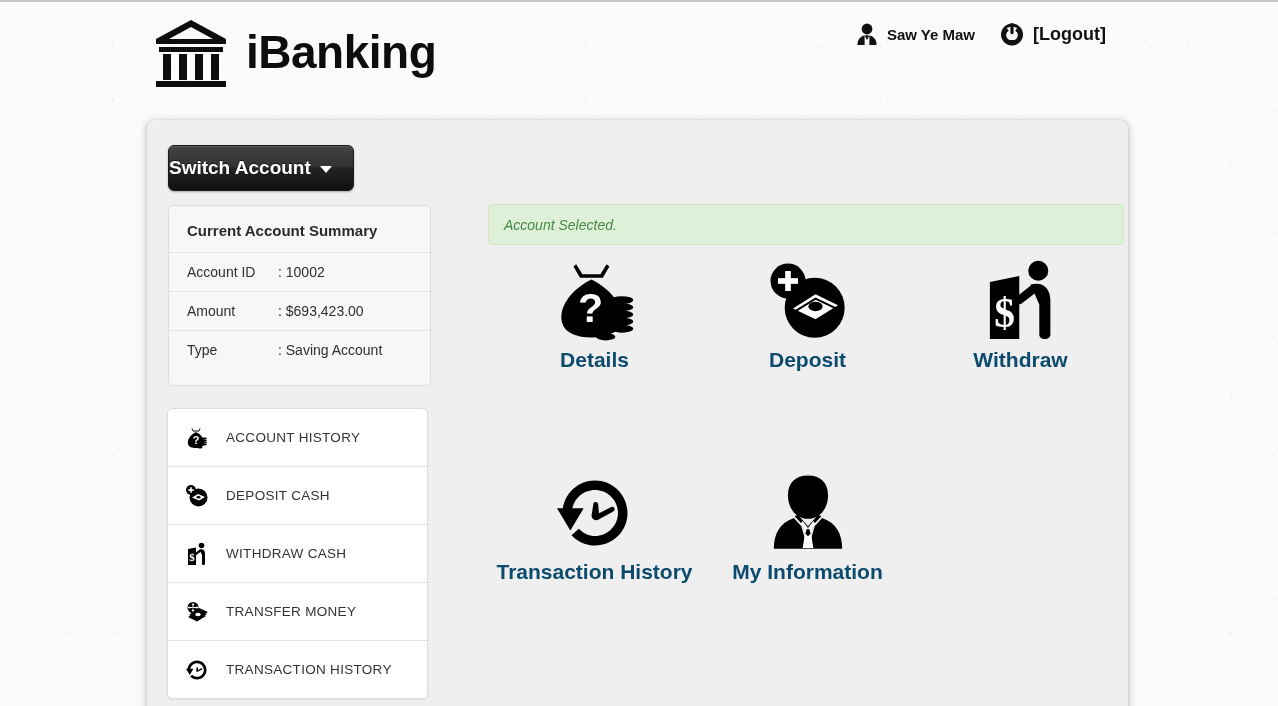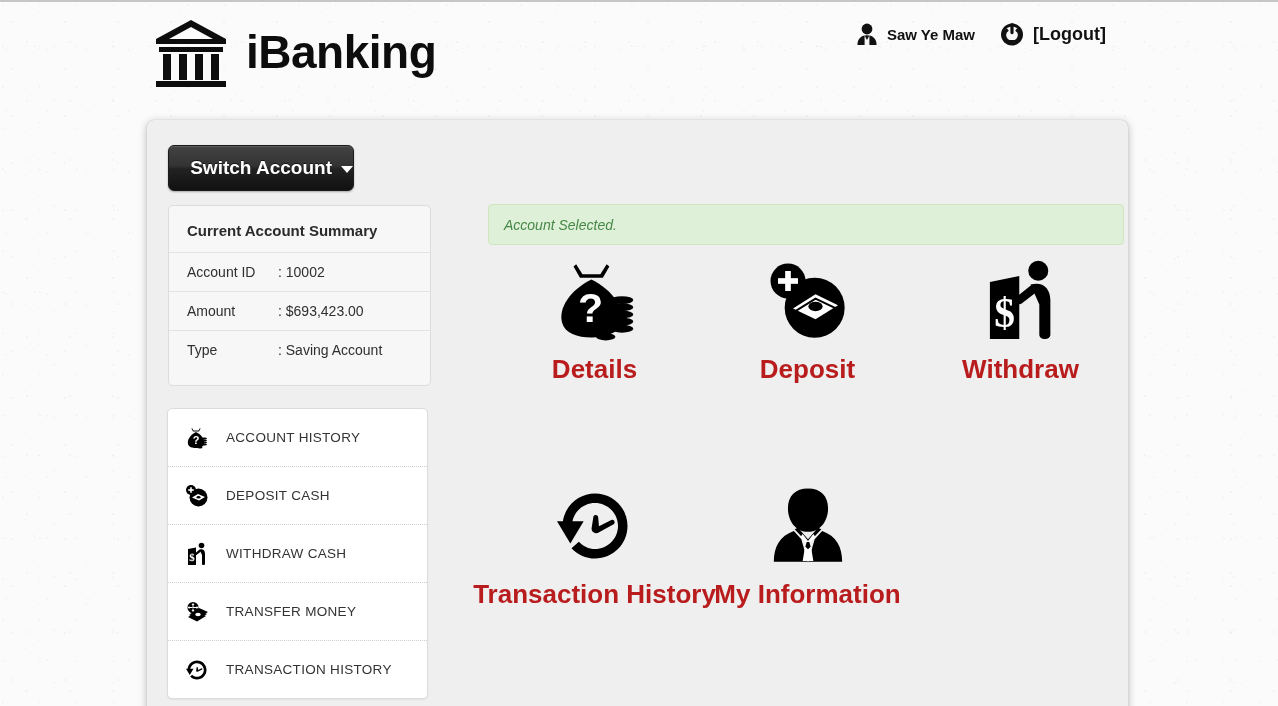--- a/index.html
+++ b/index.html
@@ -105,21 +105,21 @@
     width: 184px;
     height: 44px;
     border-radius: 6px;
     border: 1px solid #1b1b1b;
     background: linear-gradient(#434343 0%, #333 45%, #222 52%, #111 100%);
     color: #fff;
     font-size: 19px;
     font-weight: bold;
     display: flex;
     align-items: center;
-    justify-content: flex-end;
+    justify-content: flex-start;
     gap: 9px;
     cursor: pointer;
     box-shadow: inset 0 1px 0 rgba(255,255,255,.13), 0 1px 2px rgba(0,0,0,.3);
     text-shadow: 0 -1px 0 rgba(0,0,0,.6);
   }
   .caret {
     width: 0; height: 0;
     border-left: 6px solid transparent;
     border-right: 6px solid transparent;
     border-top: 7px solid #fff;
@@ -227,24 +227,24 @@
     cursor: pointer;
     text-decoration: none;
   }
   .tile-icon {
     height: 82px;
     display: flex;
     align-items: center;
     justify-content: center;
   }
   .tile-label {
-    margin-top: 12px;
-    font-size: 26px;
-    font-weight: bold;
-    color: #b91c1c;
+    margin-top: 6px;
+    font-size: 21px;
+    font-weight: bold;
+    color: #0c4a6e;
     white-space: nowrap;
   }
 </style>
 </head>
 <body>
 
 <div class="page-bg"></div>
 <div class="top-hairline"></div>
 
 <div class="root">

